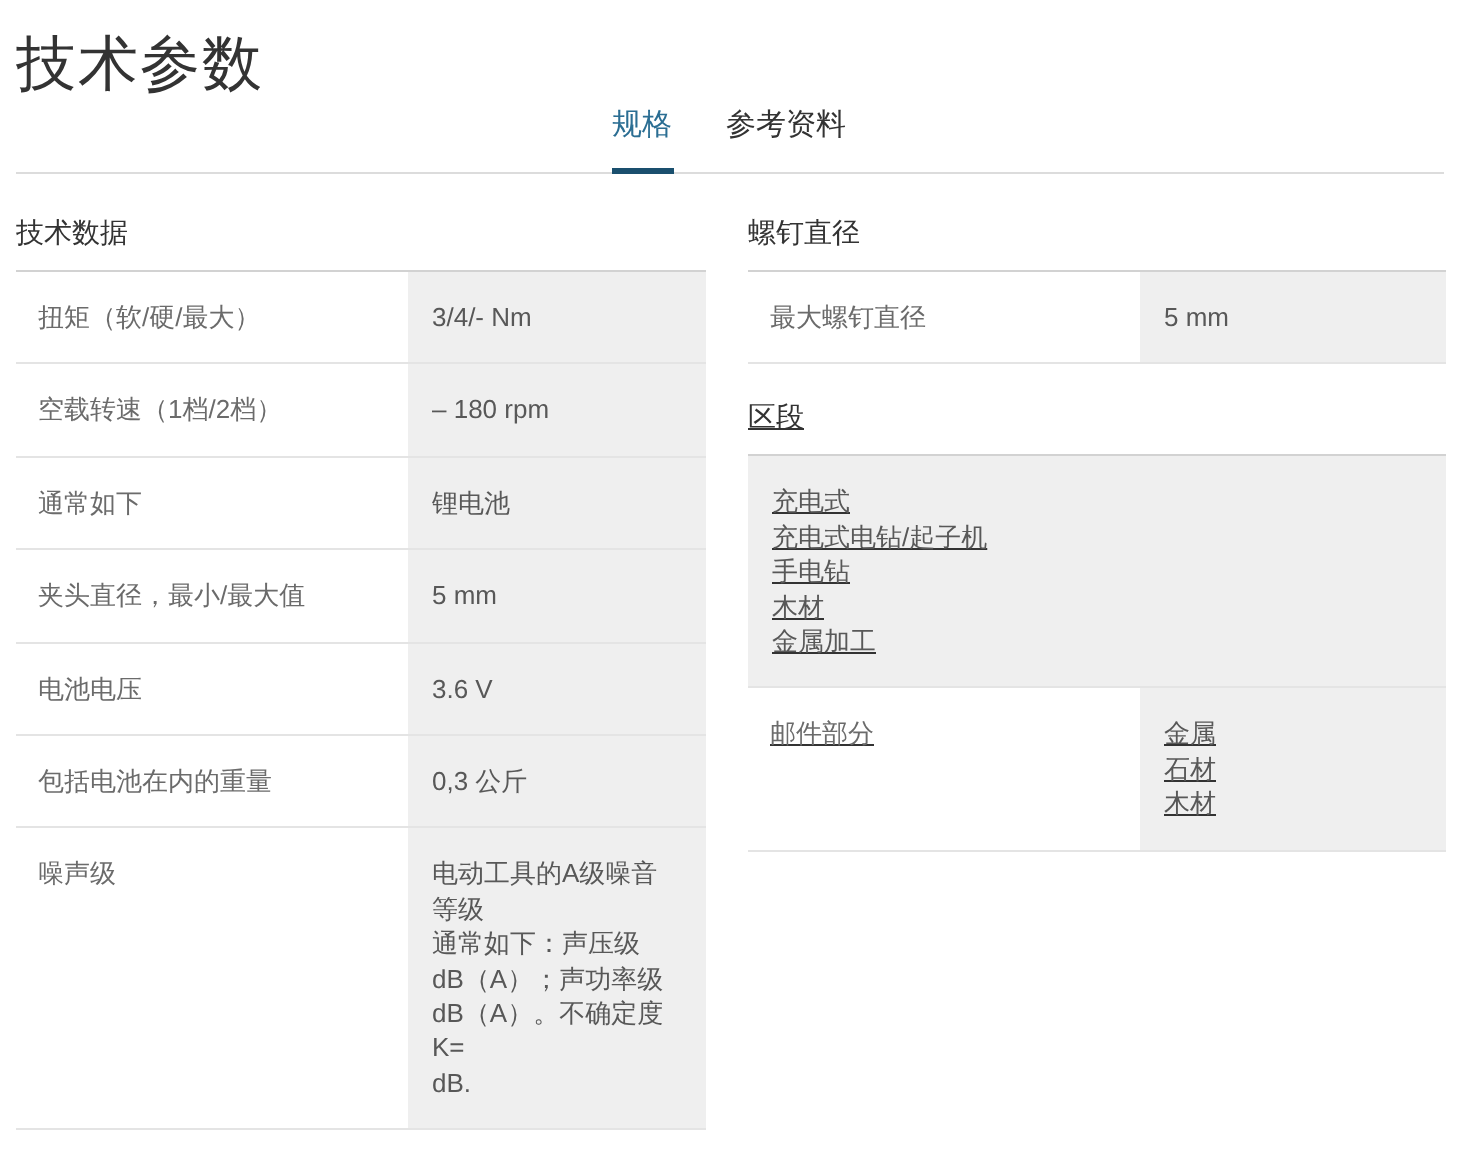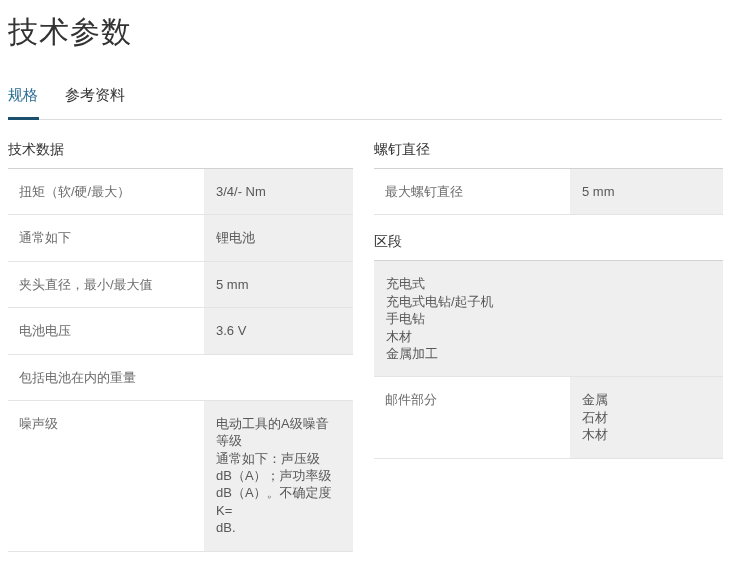--- a/index.html
+++ b/index.html
@@ -19,24 +19,24 @@
   }
   .page{padding:12px 13px 0 8px;}
   .page-title{
     font-size:30px;
     font-weight:400;
     color:var(--heading-text);
     letter-spacing:1px;
   }
   
   .tabs{
-    margin-top:33px;
     display:flex;
     gap:26px;
     border-bottom:1px solid var(--divider);
+    justify-content:center;
   }
   .tab{
     position:relative;
     font-size:15px;
     color:#333;
     padding:0 1px 14px 0;
     cursor:pointer;
     background:none;border:none;
     font-family:inherit;
   }
@@ -51,21 +51,21 @@
   
   .columns{
     display:flex;
     gap:21px;
     margin-top:19px;
     align-items:flex-start;
   }
   .col{flex:none;}
   .col-left{width:345px;}
   .col-right{width:349px;}
-  .section + .section{margin-top:16px;}
+  .section + .section{margin-top:16px;text-decoration:underline;}
   .section-title{
     font-size:14px;
     font-weight:400;
     color:var(--heading-text);
     padding:2px 0 9px 0;
     border-bottom:1px solid #d2d2d2;
   }
   .spec-row{
     display:flex;
     border-bottom:1px solid #e4e4e4;
@@ -105,33 +105,38 @@
 
     <div class="col col-left">
       <div class="section">
         <div class="section-title">技术数据</div>
 
         <div class="spec-row">
           <div class="spec-label">扭矩（软/硬/最大）</div>
           <div class="spec-value">3/4/- Nm</div>
         </div>
         <div class="spec-row">
+          <div class="spec-label">空载转速（1档/2档）</div>
+          <div class="spec-value">– 180 rpm</div>
+        </div>
+        <div class="spec-row">
           <div class="spec-label">通常如下</div>
           <div class="spec-value">锂电池</div>
         </div>
         <div class="spec-row">
           <div class="spec-label">夹头直径，最小/最大值</div>
           <div class="spec-value">5 mm</div>
         </div>
         <div class="spec-row">
           <div class="spec-label">电池电压</div>
           <div class="spec-value">3.6 V</div>
         </div>
         <div class="spec-row">
           <div class="spec-label">包括电池在内的重量</div>
+          <div class="spec-value">0,3 公斤</div>
         </div>
         <div class="spec-row">
           <div class="spec-label">噪声级</div>
           <div class="spec-value">电动工具的A级噪音等级
 通常如下：声压级
 dB（A）；声功率级
 dB（A）。不确定度K=
 dB.</div>
         </div>
       </div>

